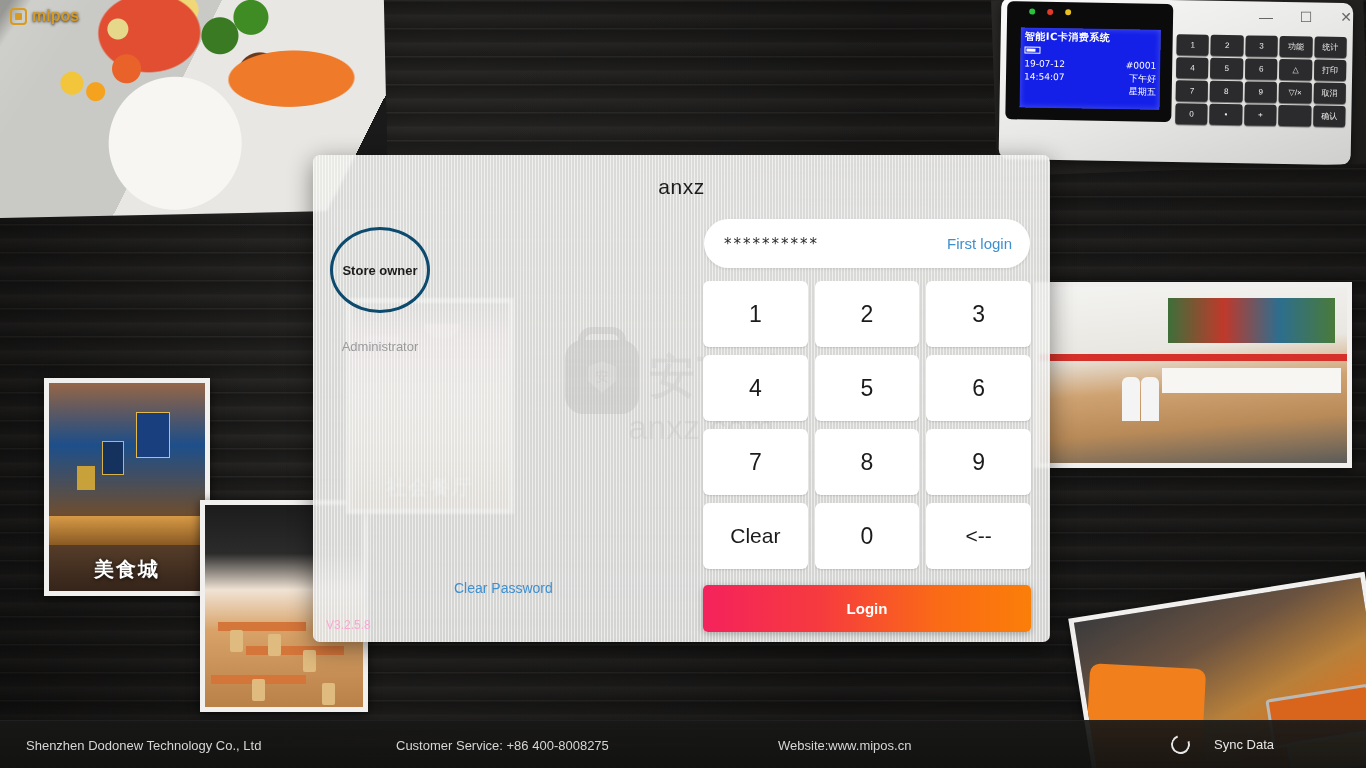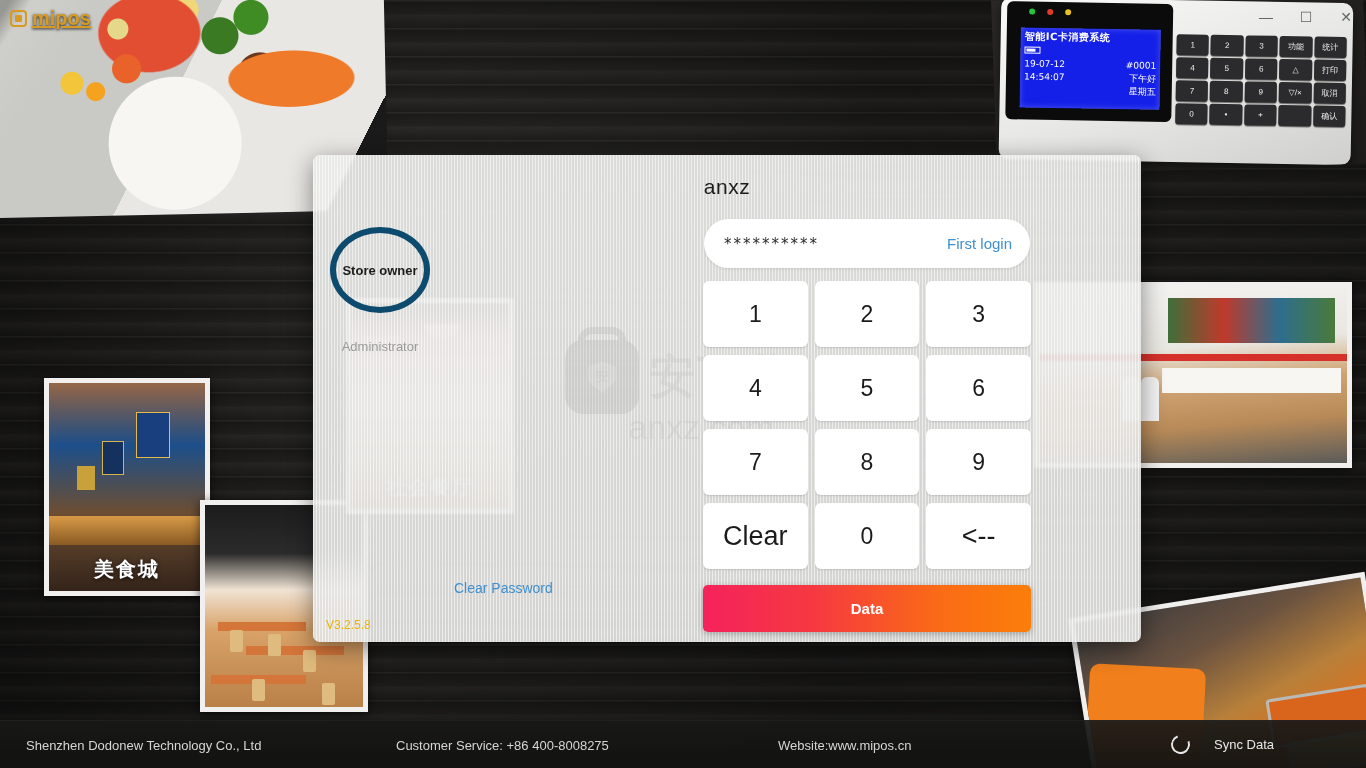--- a/index.html
+++ b/index.html
@@ -151,44 +151,43 @@
     transform: rotate(-9deg);
   }
   #photo-buffet .jacket { position:absolute; left:-2%; top:28%; width:40%; height:74%; background:#f07f1c; transform: rotate(12deg); border-radius: 10px;}
   #photo-buffet .tray1 { position:absolute; right:3%; bottom:18%; width:36%; height:26%; background:#d9641c; border:3px solid #b9b9b5; border-radius:4px;}
   #photo-buffet .tray2 { position:absolute; right:4%; bottom:2%; width:30%; height:18%; background:#e2ae59; border:3px solid #b9b9b5; border-radius:4px;}
 
   
   .brand {
     position: absolute; left: 10px; top: 7px; z-index: 30;
     display: flex; align-items: center; gap: 5px;
-    color: #d79a22; font-weight: bold; font-size: 20px;
+    color: #d79a22; font-weight: bold; font-size: 16px;
     text-shadow: 0 1px 3px rgba(0,0,0,.9);
-    text-decoration: underline;
   }
   .brand .mark {
     width: 17px; height: 17px; border: 2px solid #d79a22; border-radius: 4px;
     display:flex; align-items:center; justify-content:center;
   }
   .brand .mark i { width: 7px; height: 7px; background: #d79a22; display:block; border-radius:1px;}
 
   
   .wincontrols {
     position: absolute; right: 0; top: 0; z-index: 40;
     display: flex; height: 34px;
   }
   .wincontrols div {
     width: 40px; height: 34px; display:flex; align-items:center; justify-content:center;
     color: #666; font-size: 14px;
   }
 
   
   #login-panel {
     position: absolute; left: 313px; top: 155px;
-    width: 828px; height: 487px; z-index: 10;
+    width: 737px; height: 487px; z-index: 10;
     background:
       repeating-linear-gradient(90deg, rgba(255,255,255,.55) 0 1px, rgba(0,0,0,.012) 1px 3px),
       linear-gradient(180deg, rgba(236,236,234,.93) 0%, rgba(229,229,227,.93) 100%);
     border-radius: 7px;
     box-shadow: 0 6px 24px rgba(0,0,0,.45);
     backdrop-filter: blur(1px);
   }
 
   #panel-title {
     position: absolute; left: 0; right: 0; top: 20px;
@@ -216,34 +215,34 @@
     clip-path: polygon(50% 0,100% 18%,100% 62%,50% 100%,0 62%,0 18%);
     display:flex;align-items:center;justify-content:center;
     color:#b3b3b3; font-size:13px; font-weight:bold;
   }
   .wm-cn { font-size: 46px; font-weight: bold; color: #c4c4c4; letter-spacing: 2px; }
   .wm-url { font-size: 34px; color: #c0c0c0; margin-top: -6px; margin-left: 44px;}
 
   
   #role-tabs { position: absolute; left: 330px; top: 227px; z-index: 14; }
   #role-owner {
-    width: 100px; height: 86px; border: 6px solid #0c4a6e; border-radius: 50%;
+    width: 100px; height: 86px; border: 3px solid #0c4a6e; border-radius: 50%;
     display:flex; align-items:center; justify-content:center;
     font-size: 13px; font-weight: bold; color:#1c1c1c;
     background: transparent;
   }
   #role-admin {
     margin-top: 26px; text-align:center; width: 100px;
     font-size: 13px; color: #9b9b9b;
   }
 
   
   #version-label {
     position: absolute; left: 326px; top: 618px; z-index: 14;
-    font-size: 12px; color: #eab308;
+    font-size: 12px; color: #f9a8d4;
   }
 
   
   #forget-password {
     position: absolute; left: 454px; top: 580px; z-index: 14;
     font-size: 14px; color: #3e8fd0; cursor: pointer;
   }
 
   
   #password-row {
@@ -264,21 +263,21 @@
     display: grid; grid-template-columns: repeat(3, 1fr);
     gap: 8px 7px; z-index: 14;
   }
   .key {
     height: 66px; background: #fff; border-radius: 6px;
     display:flex; align-items:center; justify-content:center;
     font-size: 23px; color: #1b1b1b; cursor: pointer;
     box-shadow: 0 1px 2px rgba(0,0,0,.13);
     user-select: none;
   }
-  .key.wide-label { font-size: 27px; }
+  .key.wide-label { font-size: 21px; }
 
   #login-button {
     position: absolute; left: 703px; top: 585px; width: 328px; height: 47px;
     border-radius: 5px; border: none; cursor: pointer; z-index: 14;
     background: linear-gradient(90deg, #f5225c 0%, #f63a3f 35%, #fa6b16 72%, #fb7e09 100%);
     color: #fff; font-size: 15px; font-weight: bold;
     box-shadow: 0 2px 6px rgba(0,0,0,.25);
     font-family: "Liberation Sans", sans-serif;
   }
 
@@ -452,21 +451,21 @@
     <div class="key">5</div>
     <div class="key">6</div>
     <div class="key">7</div>
     <div class="key">8</div>
     <div class="key">9</div>
     <div class="key wide-label">Clear</div>
     <div class="key">0</div>
     <div class="key wide-label">&lt;--</div>
   </div>
 
-<button id="login-button">Data</button>
+<button id="login-button">Login</button>
 
 <div id="footer">
   <div class="cell" id="f-company">Shenzhen Dodonew Technology Co., Ltd</div>
   <div class="cell" id="f-service">Customer Service: +86 400-8008275</div>
   <div class="cell" id="f-website">Website:www.mipos.cn</div>
   <div id="sync-data">
     <span class="sync-icon"></span>
     <span>Sync Data</span>
   </div>
 </div>

